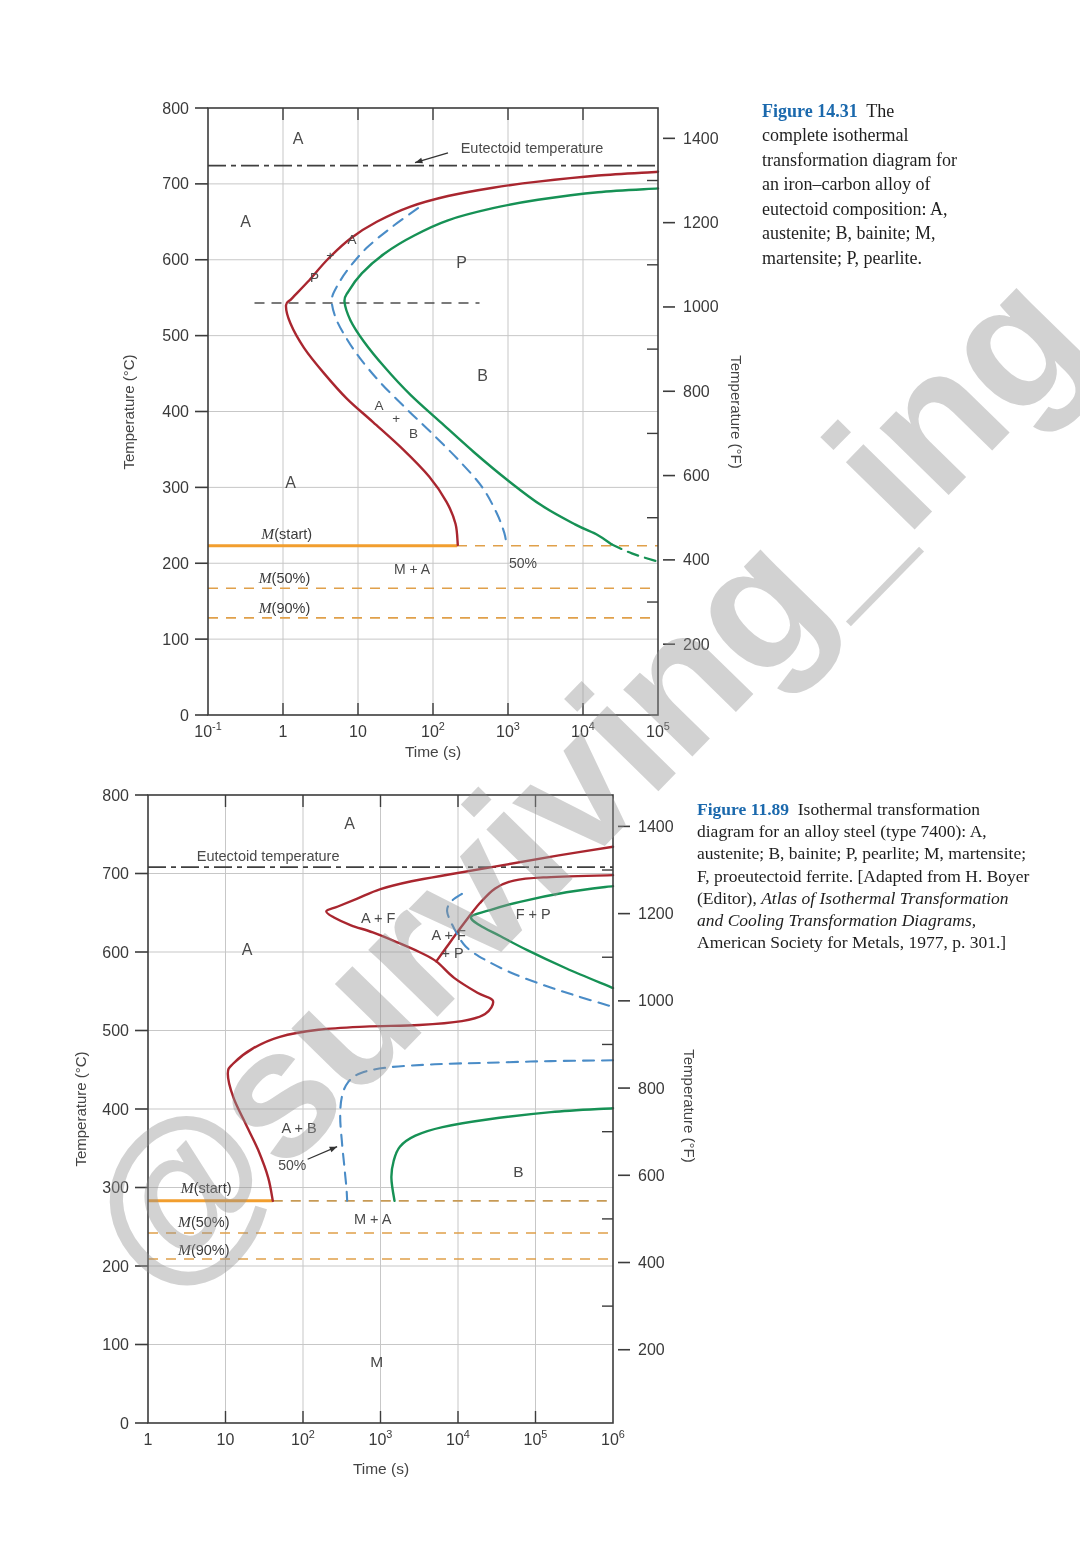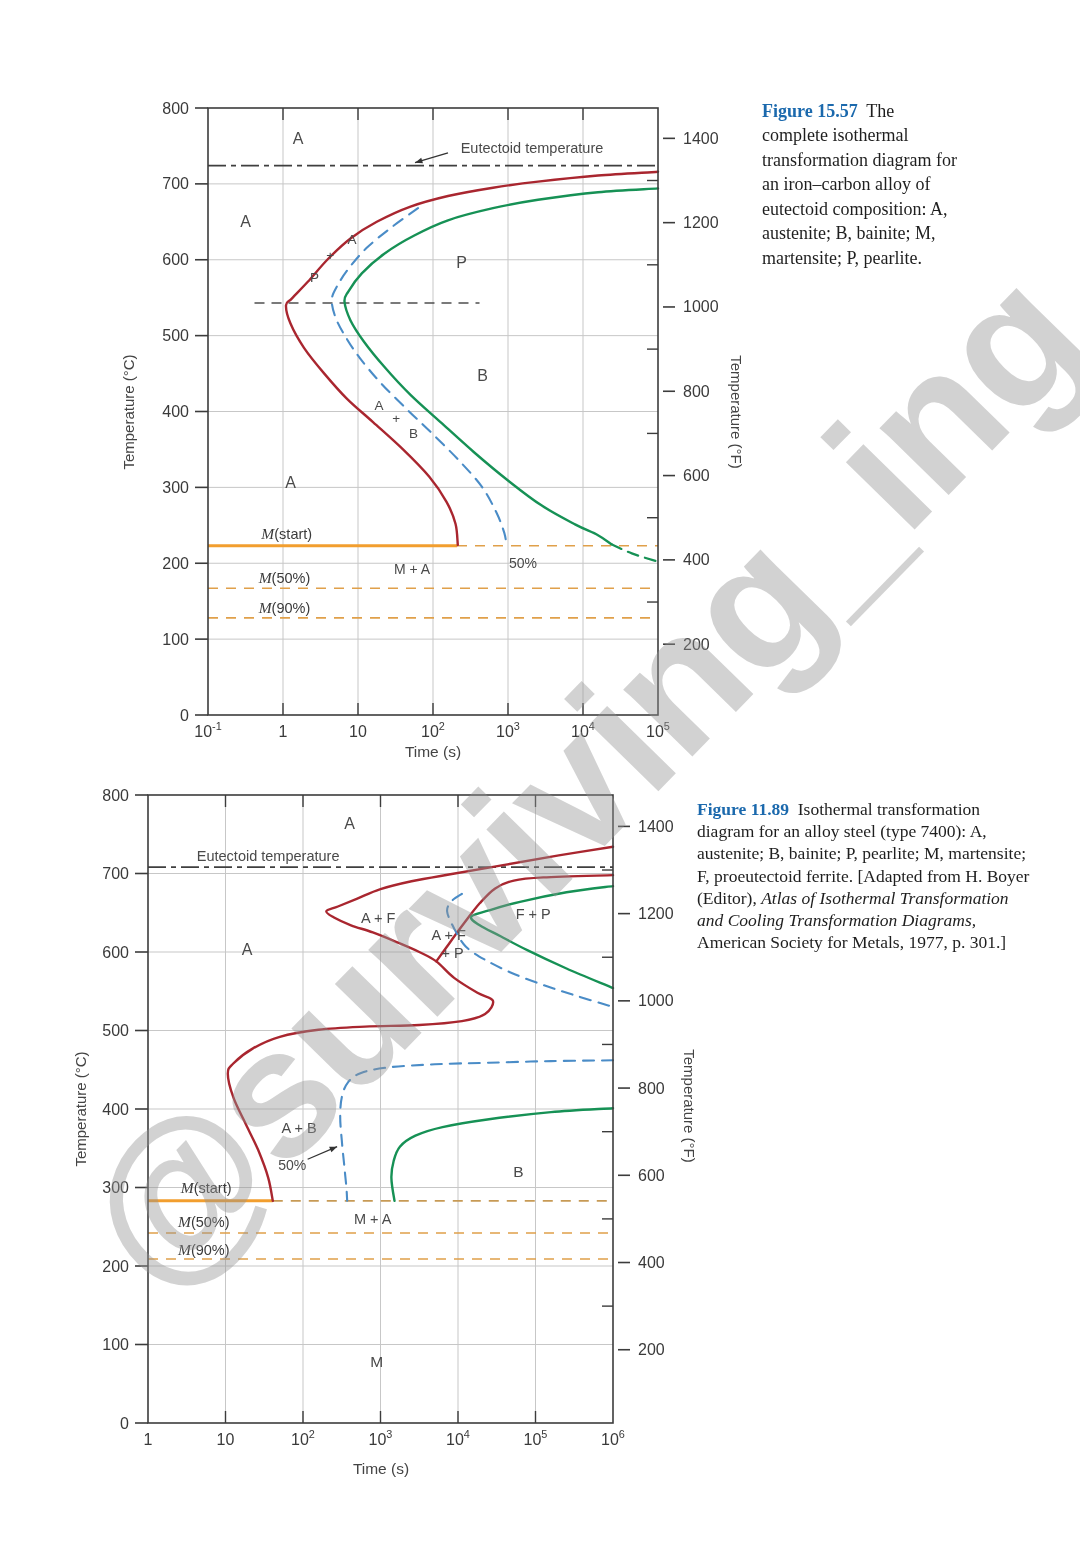--- a/index.html
+++ b/index.html
@@ -232,21 +232,21 @@
         <text x="203.8" y="474.515" font-family="&quot;Liberation Sans&quot;, sans-serif" fill="#3a3a3a" text-anchor="middle" font-size="14.5"><tspan font-style="italic" font-family="&quot;Liberation Serif&quot;, serif" font-size="15.5">M</tspan><tspan>(90%)</tspan></text>
         <line x1="307.65" y1="379.24" x2="337.1" y2="366.68" stroke="#333" stroke-width="1.3"></line>
         <polygon points="337.1,366.68 331.43031984674286,372.32399919912837 329.10213957106987,366.8650096196245" fill="#333"></polygon>
         <text x="86" y="329" font-family="&quot;Liberation Sans&quot;, sans-serif" fill="#444" text-anchor="middle" font-size="15" transform="rotate(-90 86 329)">Temperature (°C)</text>
         <text x="684" y="326" font-family="&quot;Liberation Sans&quot;, sans-serif" fill="#444" text-anchor="middle" font-size="15" transform="rotate(90 684 326)">Temperature (°F)</text>
         <text x="381" y="694" font-family="&quot;Liberation Sans&quot;, sans-serif" fill="#444" text-anchor="middle" font-size="15.5">Time (s)</text>
       </g>
     </svg>
 
   <div id="cap22" class="caption">
-    <span class="figlabel">Figure 15.57</span><span class="sp">  </span><span>The complete isothermal transformation diagram for an iron–carbon alloy of eutectoid composition: A, austenite; B, bainite; M, martensite; P, pearlite.</span>
+    <span class="figlabel">Figure 14.31</span><span class="sp">  </span><span>The complete isothermal transformation diagram for an iron–carbon alloy of eutectoid composition: A, austenite; B, bainite; M, martensite; P, pearlite.</span>
   </div>
 
   <div id="cap23" class="caption">
     <span class="figlabel">Figure 11.89</span><span class="sp">  </span><span>Isothermal transformation diagram for an alloy steel (type 7400): A, austenite; B, bainite; P, pearlite; M, martensite; F, proeutectoid ferrite. [Adapted from H. Boyer (Editor), </span><em>Atlas of Isothermal Transformation and Cooling Transformation Diagrams,</em><span> American Society for Metals, 1977, p. 301.]</span>
   </div>
 
   <div id="watermark">@surviving_ing</div>
 
 </div>
 

